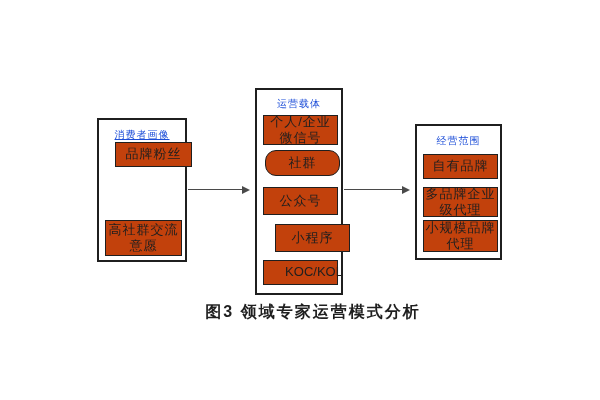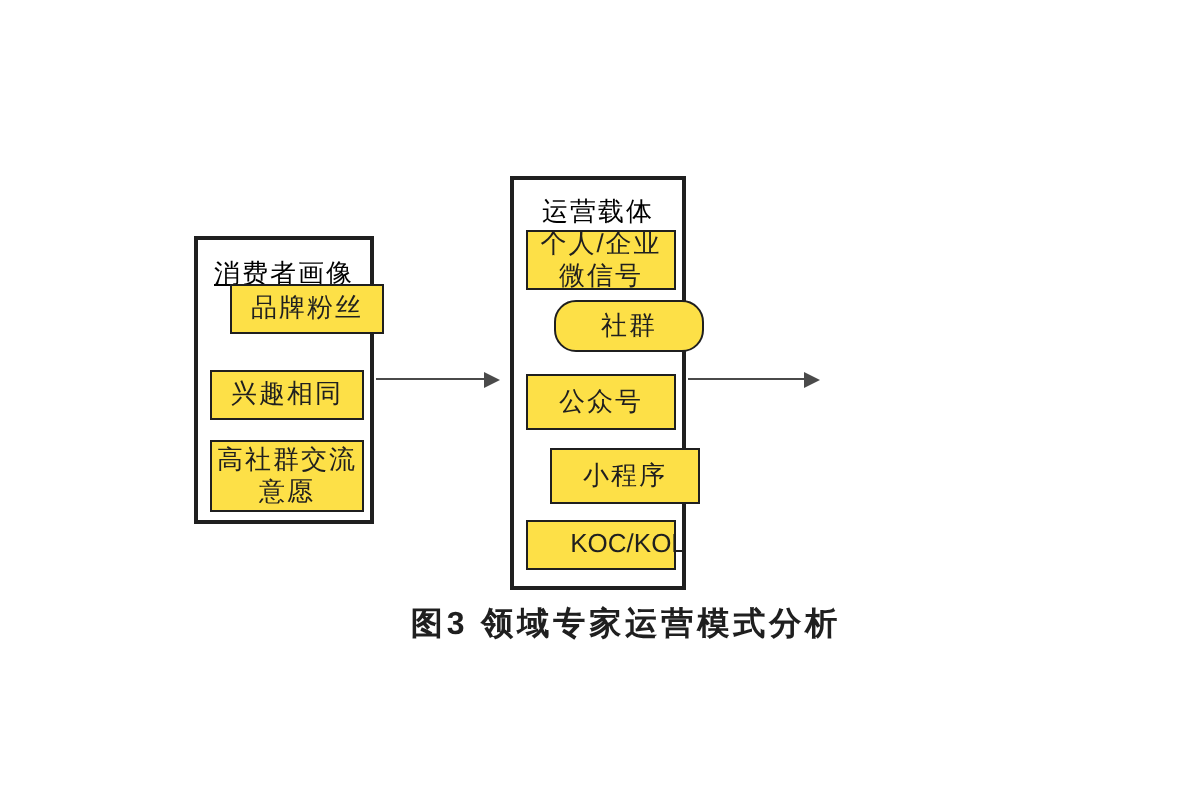--- a/index.html
+++ b/index.html
@@ -16,29 +16,29 @@
   .group {
     position: absolute;
     border: 2px solid #1f1f1f;
     background: #ffffff;
     box-sizing: border-box;
   }
   .group-title {
     position: absolute;
     left: 0; right: 0;
     text-align: center;
-    font-size: 13px;
-    color: #000000;
+    font-size: 10px;
+    color: #1d4ed8;
     letter-spacing: 1px;
     white-space: nowrap;
   }
   .node {
     position: absolute;
     border: 1.5px solid #1f1f1f;
-    background: #fde047;
+    background: #c2410c;
     box-sizing: border-box;
     display: flex;
     align-items: center;
     justify-content: center;
     text-align: center;
     font-size: 13px;
     line-height: 1.25;
     color: #1f1f1f;
     letter-spacing: 1px;
     padding: 1px;
@@ -75,21 +75,21 @@
   #group-left   { left: 97px;  top: 118px; width: 90px; height: 144px; }
   #group-left .group-title { top: 8px; text-decoration: underline; }
   #gl-i0 { left: 6px; top: 22px;  width: 77px; height: 25px; margin-left: 10px; }
   #gl-i1 { left: 6px; top: 65px;  width: 77px; height: 25px; }
   #gl-i2 { left: 6px; top: 100px; width: 77px; height: 36px; }
 
   
   #group-middle { left: 255px; top: 88px;  width: 88px; height: 207px; }
   #group-middle .group-title { top: 7px; }
   #gm-i0 { left: 6px; top: 25px;  width: 75px; height: 30px; }
-  #gm-i1 { left: 20px; top: 60px;  width: 75px; height: 26px; border-radius: 11px; }
+  #gm-i1 { left: 8px; top: 60px;  width: 75px; height: 26px; border-radius: 11px; }
   #gm-i2 { left: 6px; top: 97px;  width: 75px; height: 28px; }
   #gm-i3 { left: 6px; top: 134px; width: 75px; height: 28px; margin-left: 12px; }
   #gm-i4 { left: 6px; top: 170px; width: 75px; height: 25px; padding-left: 28px; }
 
   
   #group-right  { left: 415px; top: 124px; width: 87px; height: 136px; }
   #group-right .group-title { top: 8px; }
   #gr-i0 { left: 6px; top: 28px; width: 75px; height: 25px; }
   #gr-i1 { left: 6px; top: 61px; width: 75px; height: 30px; }
   #gr-i2 { left: 6px; top: 94px; width: 75px; height: 32px; }
@@ -99,33 +99,38 @@
   #arrow-2 { left: 344px; top: 189px; width: 64px; }
 </style>
 </head>
 <body>
 
 <div class="canvas">
 
   <div class="group" id="group-left">
     <div class="group-title">消费者画像</div>
     <div class="node" id="gl-i0">品牌粉丝</div>
-    <div class="node" id="gl-i1">兴趣相同</div>
     <div class="node" id="gl-i2">高社群交流意愿</div>
   </div>
 
   <div class="arrow" id="arrow-1"></div>
 
   <div class="group" id="group-middle">
     <div class="group-title">运营载体</div>
     <div class="node" id="gm-i0">个人/企业微信号</div>
     <div class="node" id="gm-i1">社群</div>
     <div class="node" id="gm-i2">公众号</div>
     <div class="node" id="gm-i3">小程序</div>
     <div class="node latin" id="gm-i4">KOC/KOL</div>
   </div>
 
   <div class="arrow" id="arrow-2"></div>
 
+  <div class="group" id="group-right">
+    <div class="group-title">经营范围</div>
+    <div class="node" id="gr-i0">自有品牌</div>
+    <div class="node" id="gr-i1">多品牌企业级代理</div>
+    <div class="node" id="gr-i2">小规模品牌代理</div>
+  </div>
 
   <div class="caption">图3  领域专家运营模式分析</div>
 
 </div>
 
 </body></html>

